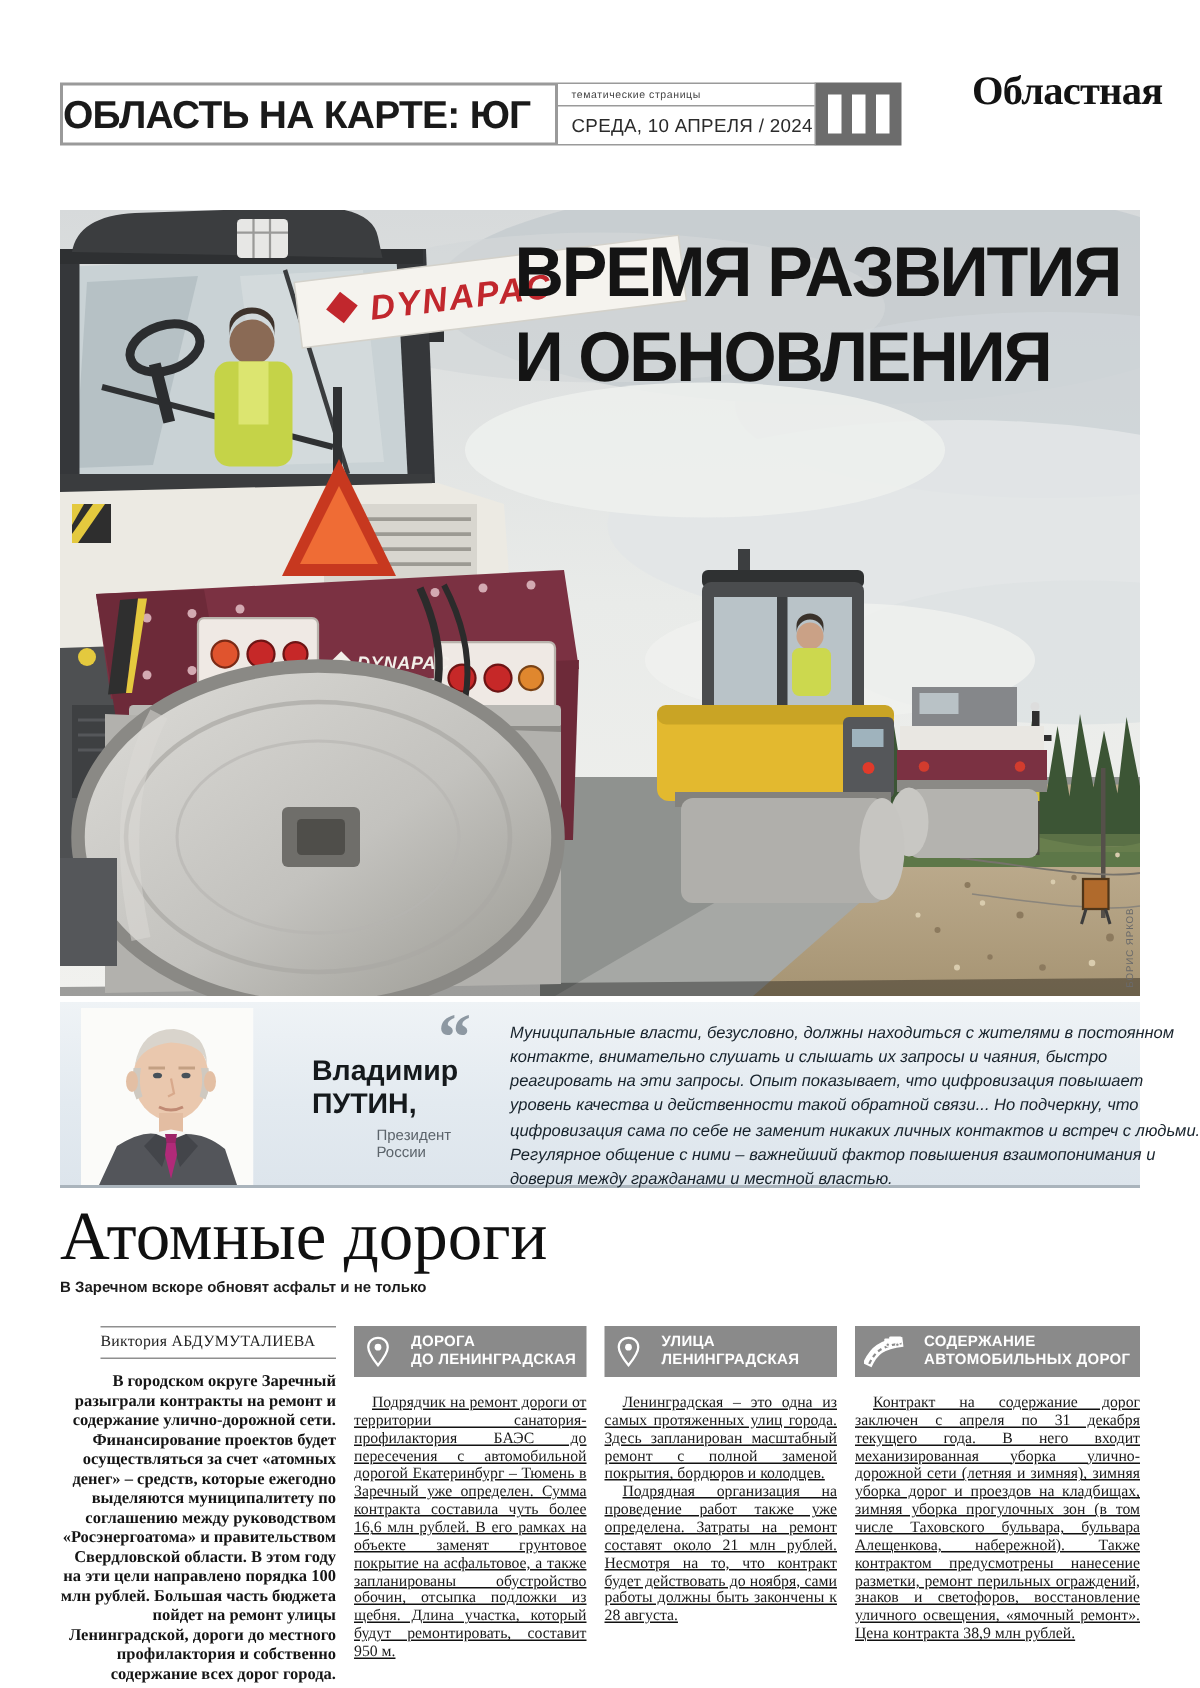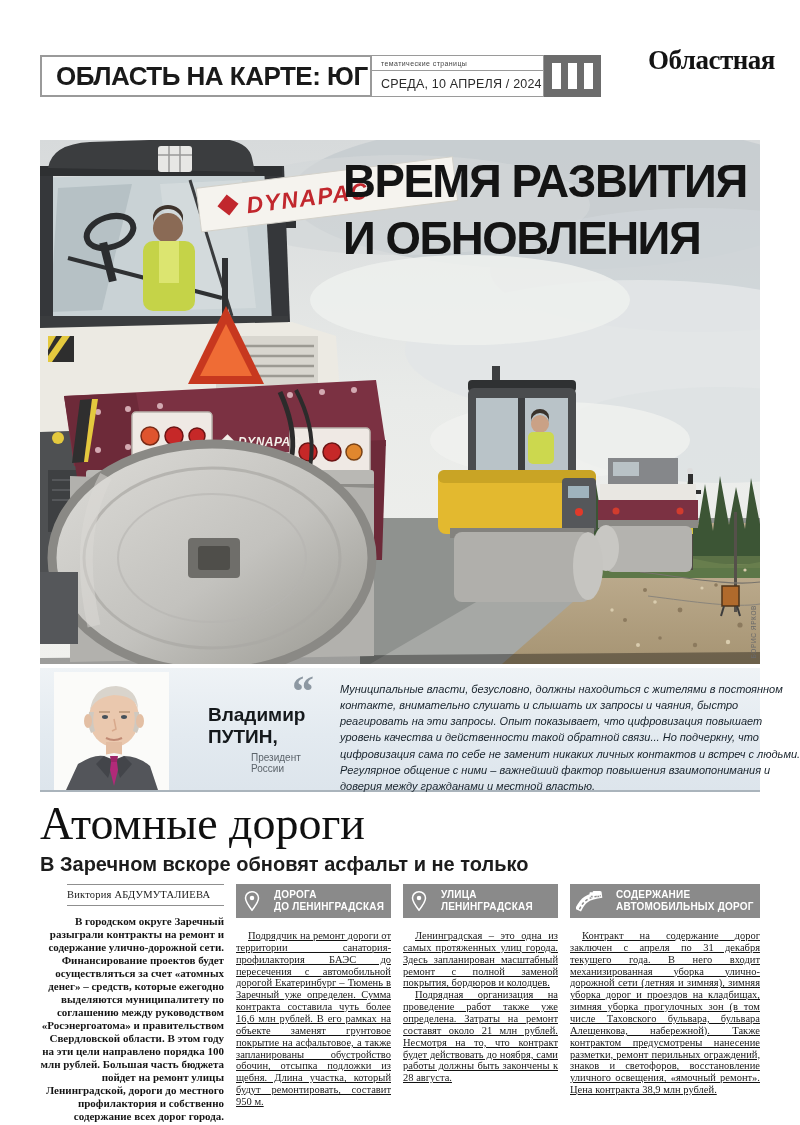--- a/index.html
+++ b/index.html
@@ -8,21 +8,21 @@
     position:relative; width:800px; height:1125px; margin:0 auto;
     background:#ffffff; overflow:hidden;
     font-family:"Liberation Serif","DejaVu Serif",serif; color:#111;
   }
   .abs { position:absolute; }
 
   
   .m-titlebox {
     left:40px; top:55px; width:332px; height:42px;
     border:2px solid #9a9a9a; background:#fff;
-    display:flex; align-items:center; padding-left:14px;
+    display:flex; align-items:center; 
     font-family:"Liberation Sans","DejaVu Sans",sans-serif;
     font-weight:700; font-size:26px; letter-spacing:-0.5px; color:#1a1a1a;
   }
   .m-datebox {
     left:372px; top:55px; width:172px; height:42px;
     border:1.5px solid #9a9a9a; border-left:none; background:#fff;
     font-family:"Liberation Sans","DejaVu Sans",sans-serif;
   }
   .m-kicker {
     height:15px; border-bottom:1px solid #9a9a9a;
@@ -87,21 +87,21 @@
 
   
   .a-title {
     left:40px; top:800px; width:700px;
     font-family:"Liberation Serif","DejaVu Serif",serif;
     font-weight:400; font-size:46px; line-height:1.05; color:#101010;
   }
   .a-subtitle {
     left:40px; top:853px; width:700px;
     font-family:"Liberation Sans","DejaVu Sans",sans-serif;
-    font-weight:700; font-size:20px; color:#1c1c1c;
+    font-weight:700; font-size:10px; color:#1c1c1c;
   }
   .cols { left:40px; top:884px; width:720px; display:flex; gap:12px; }
   .col-lead  { width:184px; }
   .col-mid   { width:155px; }
   .col-last  { flex:1; }
   .byline {
     border-top:1px solid #8f8f8f; border-bottom:1px solid #8f8f8f;
     padding:4px 0 5px 0; font-size:10.5px; color:#222; letter-spacing:0.2px;margin-left:27px;
   }
   .lead-text {

